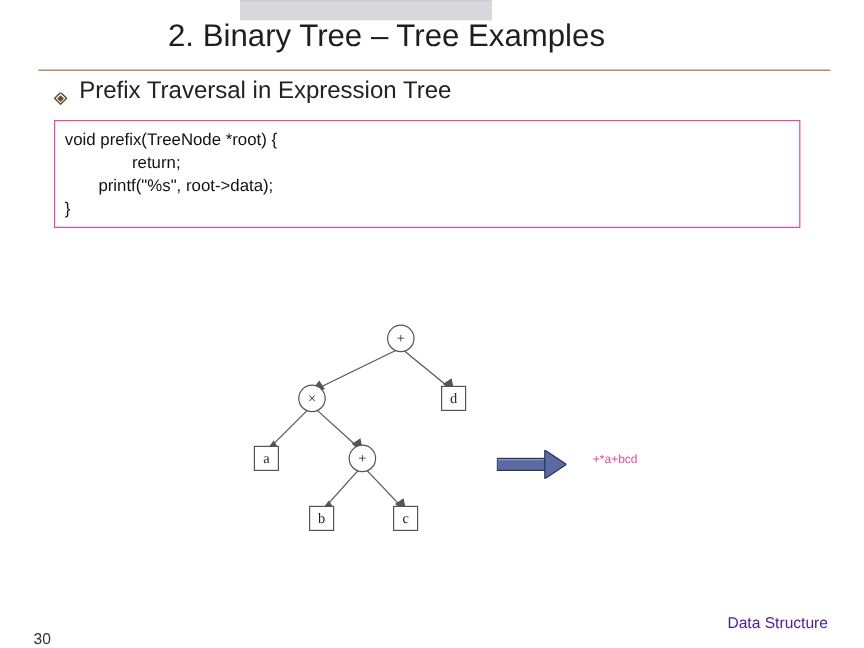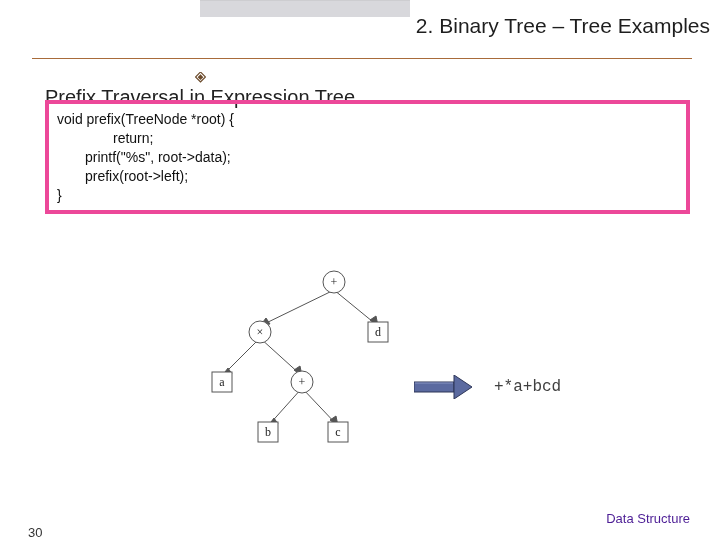--- a/index.html
+++ b/index.html
@@ -19,56 +19,55 @@
     width: 210px;
     height: 16px;
     background: #d8d8dc;
     border-top: 1px solid #cdcdd0;
   }
   .title {
     position: absolute;
     top: 14px;
     left: 0;
     right: 10px;
-    text-align: right;
-    font-size: 21px;
+    text-align: left;
+    font-size: 26px;
     color: #1e1e1e;
     font-weight: 400;
     padding-left: 140px;
   }
   .sub-line {
     position: absolute;
     top: 58px;
     left: 32px;
     right: 28px;
     border-bottom: 1px solid #a86b3a;
   }
   .sub {
     position: absolute;
     top: 65px;
     left: 45px;
     font-size: 20px;
     color: #222;
     display: flex;
     align-items: center;
     gap: 10px;
-    flex-direction: column;
   }
   .bullet {
     width: 11px;
     height: 11px;
     display: inline-block;
   }
   .code-box {
     position: absolute;
     top: 100px;
     left: 45px;
     width: 612px;
-    border: 4px solid #ec4899;
-    padding: 6px 17px 6px 8px;
+    border: 1px solid #ec4899;
+    padding: 6px 0 6px 8px;
     line-height: 1.35;
   }
   .code-line {
     font-family: Verdana, Geneva, sans-serif;
     font-size: 14px;
     color: #111;
     white-space: pre;
   }
   .ind1 { padding-left: 28px; }
   .ind2 { padding-left: 56px; }
@@ -83,23 +82,22 @@
     position: absolute;
     top: 375px;
     left: 414px;
     width: 58px;
     height: 24px;
   }
   .result {
     position: absolute;
     top: 378px;
     left: 494px;
-    font-size: 16px;
-    color: #404040;
-    font-family: Liberation Mono, monospace;
+    font-size: 10px;
+    color: #ec4899;
   }
   .page-no {
     position: absolute;
     bottom: 0;
     left: 28px;
     font-size: 13px;
     color: #333;
   }
   .footer {
     position: absolute;
@@ -124,21 +122,20 @@
       <rect x="5.5" y="2.3" width="4" height="4" transform="rotate(45 5.5 2.3)" fill="#6b4a2b"></rect>
     </svg>
   </span>
   <span>Prefix Traversal in Expression Tree</span>
 </div>
 
 <div class="code-box">
   <div class="code-line">void prefix(TreeNode *root) {</div>
   <div class="code-line ind2">return;</div>
   <div class="code-line ind1">printf("%s", root-&gt;data);</div>
-  <div class="code-line ind1">prefix(root-&gt;left);</div>
   <div class="code-line">}</div>
 </div>
 
 <svg class="tree-svg" viewBox="0 0 205 190">
 
   <g stroke="#555" stroke-width="1" fill="none">
     <line x1="140" y1="22" x2="66" y2="58"></line>
     <line x1="140" y1="22" x2="184" y2="58"></line>
     <line x1="66" y1="70" x2="28" y2="108"></line>
     <line x1="66" y1="70" x2="108" y2="108"></line>

